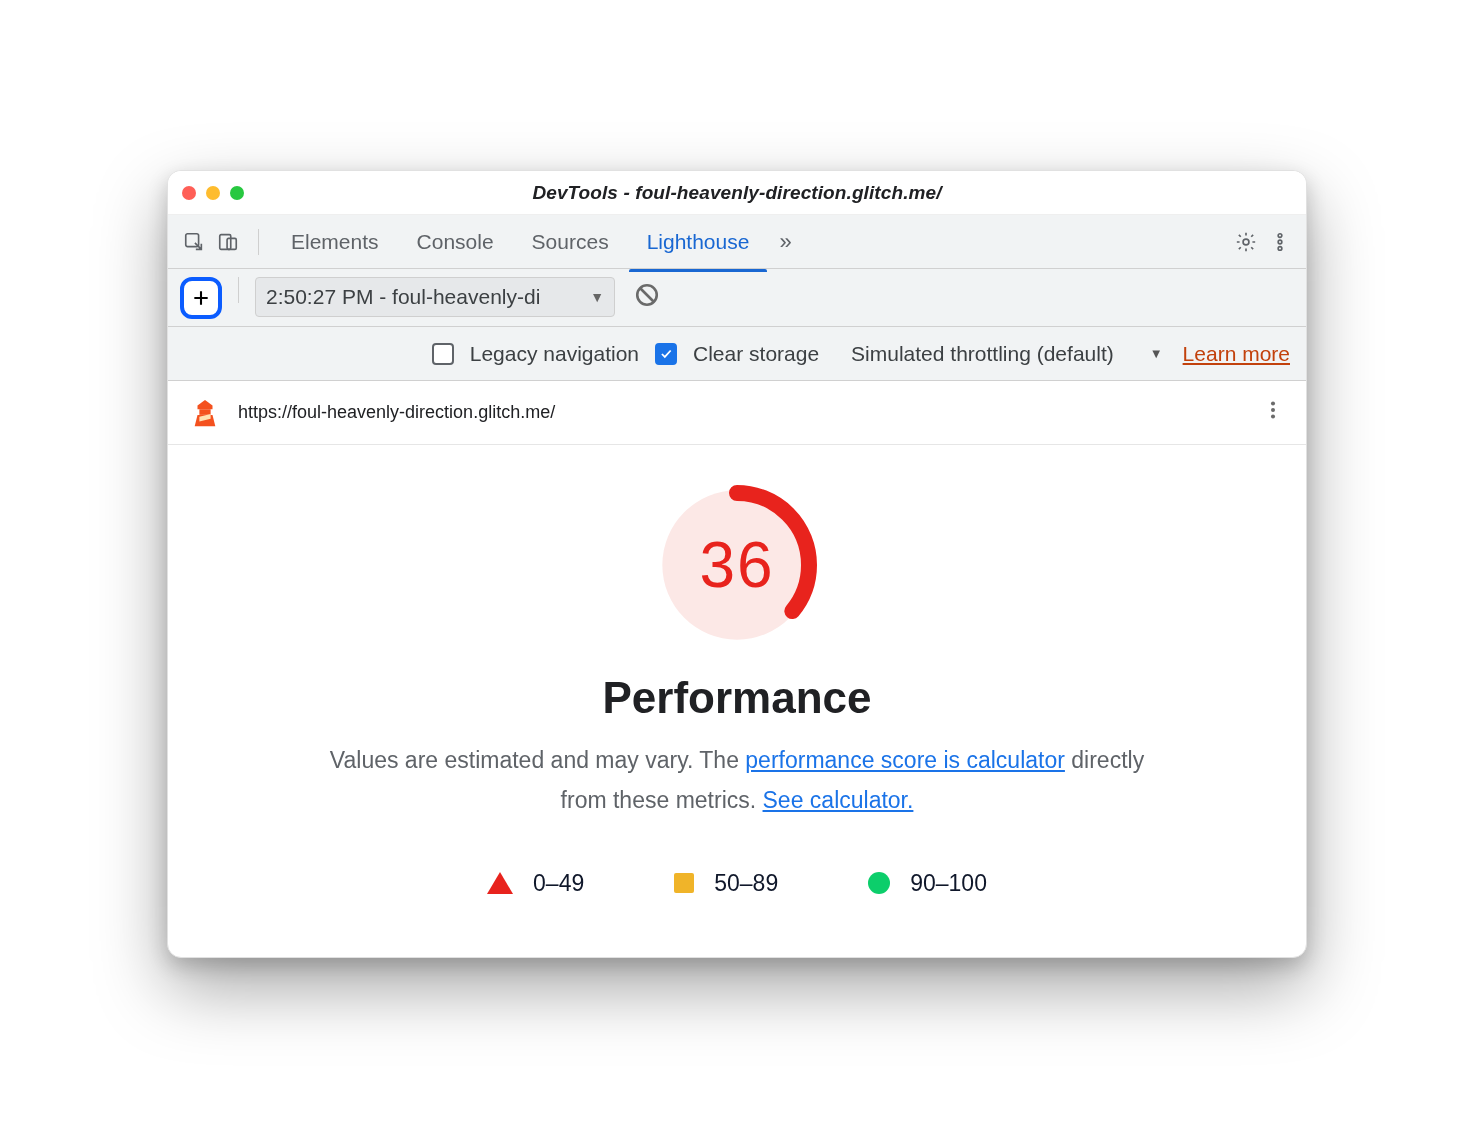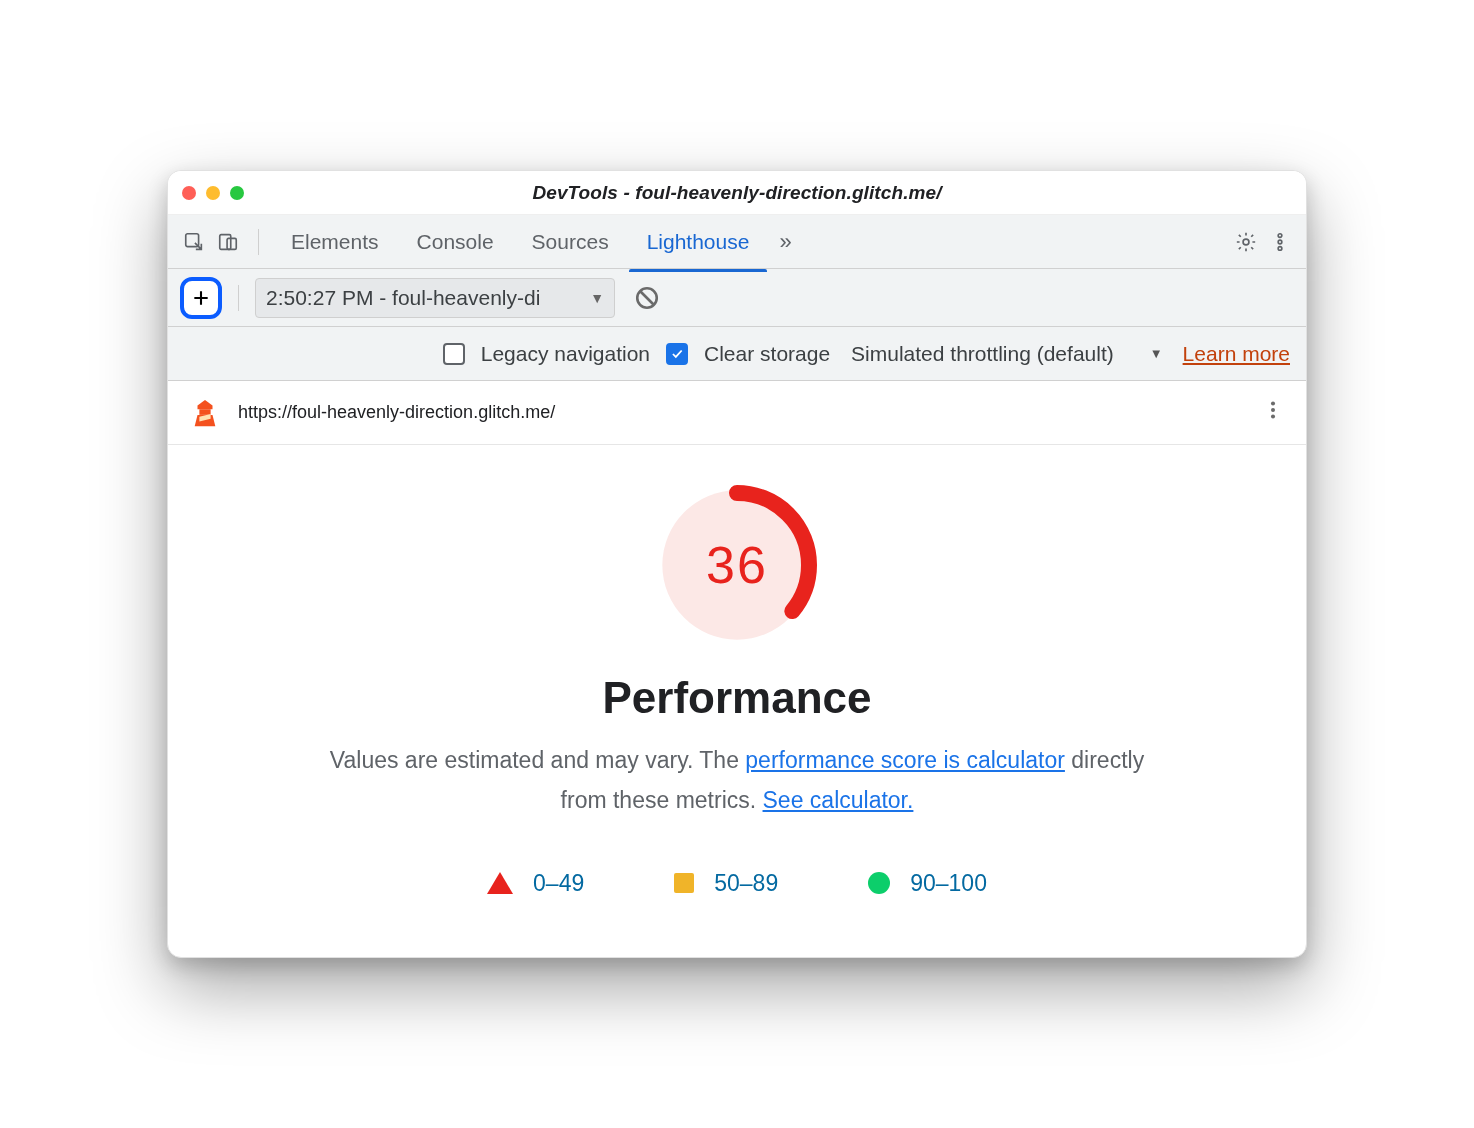--- a/index.html
+++ b/index.html
@@ -73,21 +73,21 @@
   }
   .tab.active{color:#1967d2}
   .tab.active::after{
     content:"";position:absolute;left:0;right:0;bottom:-1px;height:3px;background:#1967d2;border-radius:2px 2px 0 0;
   }
   .spacer{flex:1}
   .chev{font-size:22px;color:#5f6368;padding:0 10px;cursor:pointer}
 
   
   .toolbar1{
-    display:flex;align-items:center;gap:14px;
+    display:flex;gap:14px;
     padding:8px 12px;height:58px;background:var(--tab-bg);
     border-bottom:1px solid var(--border);
   }
   .plus-btn{
     width:42px;height:42px;border:4px solid var(--highlight);border-radius:12px;
     display:flex;align-items:center;justify-content:center;background:#fff;
   }
   .plus-btn svg{stroke:#000;stroke-width:2.5;fill:none}
   .select-wrap{
     display:flex;align-items:center;background:#e6e8ea;border:1px solid #cfcfcf;
@@ -103,46 +103,46 @@
     padding:6px 16px;height:54px;background:var(--tab-bg);
     border-bottom:1px solid var(--border);
     font-size:21px;color:#3c4043;justify-content:flex-end;
   }
   .checkbox{
     width:22px;height:22px;border:2px solid #5f6368;border-radius:4px;
     display:inline-flex;align-items:center;justify-content:center;background:#fff;
   }
   .checkbox.checked{background:#1a73e8;border-color:#1a73e8}
   .checkbox.checked svg{stroke:#fff;stroke-width:3;fill:none}
-  .throttle{display:flex;align-items:center;gap:8px;margin-left:5px}
+  .throttle{display:flex;align-items:center;gap:8px;margin-left:16px}
   .throttle .caret{font-size:13px;color:#555;margin:0 4px}
   .learn{text-decoration:underline;color:#c2410c}
 
   
   .urlrow{
     display:flex;align-items:center;gap:18px;padding:10px 22px;height:64px;
     border-bottom:1px solid #e6e6e6;font-size:18px;
   }
   .lighthouse-badge{width:30px;height:30px}
   .url-actions{margin-left:auto;color:#6b6b6b;cursor:pointer}
 
   
   .main{padding:40px 40px 60px;text-align:center}
   .gauge{position:relative;width:160px;height:160px;margin:0 auto}
   .gauge svg{width:160px;height:160px;transform:rotate(-90deg)}
   .gauge .bg{fill:var(--score-bg)}
   .gauge .arc{fill:none;stroke:var(--red);stroke-width:12;stroke-linecap:round}
   .gauge .num{
     position:absolute;inset:0;display:flex;align-items:center;justify-content:center;
-    font-size:52px;font-weight:500;color:var(--red);letter-spacing:2px;
+    font-size:64px;font-weight:500;color:var(--red);letter-spacing:2px;
   }
   h1.perf{font-size:44px;font-weight:600;margin:28px 0 18px;color:#202124}
   .desc{font-size:23px;color:#5f6368;line-height:1.7;max-width:820px;margin:0 auto}
   .desc a{color:var(--link);text-decoration:underline}
-  .legend{display:flex;justify-content:center;gap:90px;margin-top:50px;font-size:23px;color:#0369a1}
+  .legend{display:flex;justify-content:center;gap:90px;margin-top:50px;font-size:23px;color:#0f172a}
   .legend-item{display:flex;align-items:center;gap:20px}
   .tri{width:0;height:0;border-left:13px solid transparent;border-right:13px solid transparent;border-bottom:22px solid var(--red)}
   .sq{width:20px;height:20px;background:var(--amber);border-radius:2px}
   .ci{width:22px;height:22px;background:var(--green);border-radius:50%}
 </style>
 </head>
 <body>
 
 <div class="window">
 

